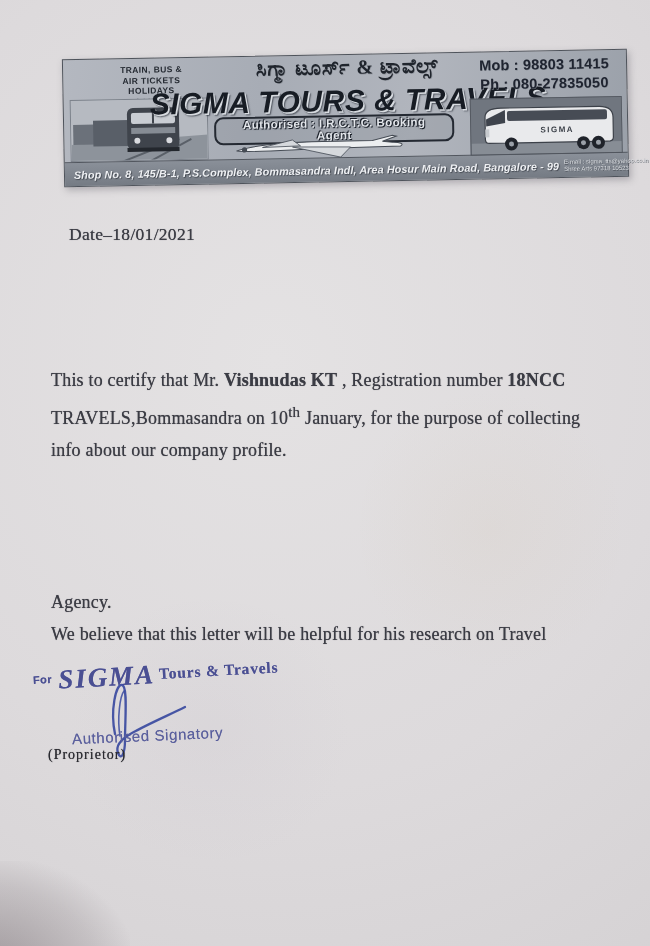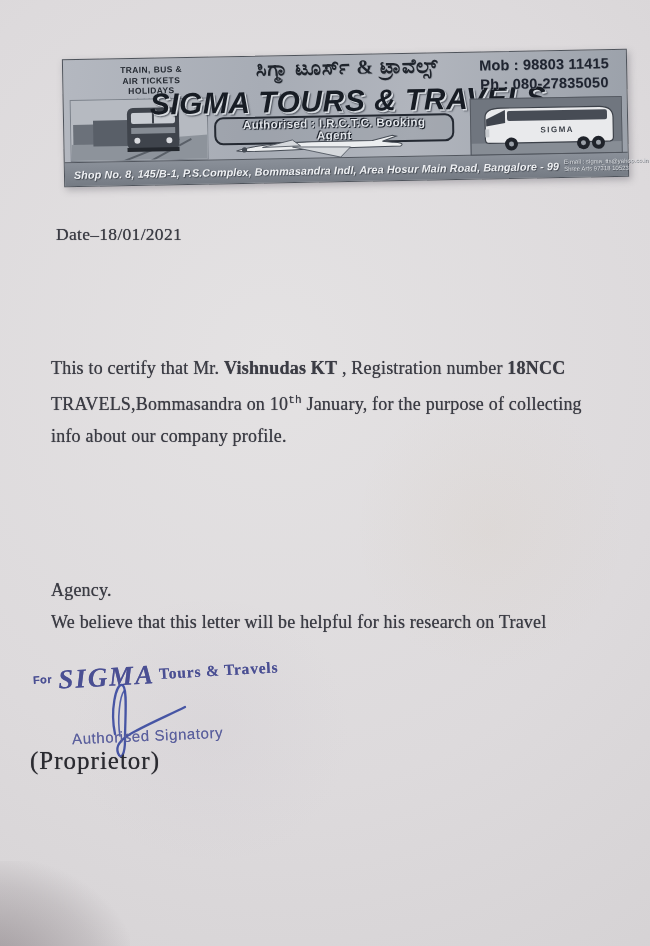--- a/index.html
+++ b/index.html
@@ -69,44 +69,44 @@
     flex:0 0 auto;padding-left:9px;
     font-family:"Liberation Sans",sans-serif;font-style:italic;font-weight:bold;
     font-size:10.8px;letter-spacing:.1px;color:#eef0f3;
     text-shadow:.7px .7px 1px #363b43;
   }
   .tiny-right{margin-left:5px;font-family:"Liberation Sans",sans-serif;
     font-size:6px;line-height:7px;color:#dfe2e6;text-shadow:.4px .4px 0 #40454d;}
 
   
   .scan-text{color:#3b3c44;text-shadow:0 0 .7px rgba(58,58,66,.85);}
-  .date-line{position:absolute;left:56px;top:224px;font-size:17.5px;letter-spacing:.3px;text-align:center;}
-  .para{position:absolute;left:51px;width:552px;font-size:18px;line-height:32px;letter-spacing:.2px;}
+  .date-line{position:absolute;left:69px;top:224px;font-size:17.5px;letter-spacing:.3px;text-align:center;}
+  .para{position:absolute;left:51px;width:552px;font-size:18px;line-height:32px;letter-spacing:.2px;margin-top:12px;}
   .para .tline{white-space:pre;}
   .para1{top:352px;}
   .para2{top:574px;}
   .b{font-weight:bold;}
-  sup{font-size:11px;font-family:Liberation Mono, monospace;}
+  sup{font-size:15px;}
 
   
   .stamp-line{
     position:absolute;left:33px;top:666px;transform:rotate(-3.2deg);transform-origin:left center;
     color:#4a4f93;white-space:nowrap;text-shadow:0 0 .6px rgba(74,79,147,.7);
   }
   .stamp-for{font-family:"Liberation Sans",sans-serif;font-size:11px;font-weight:bold;letter-spacing:.5px;vertical-align:6px;}
   .stamp-sigma{font-style:italic;font-weight:bold;font-size:27px;letter-spacing:2px;margin-left:2px;}
   .stamp-rest{font-weight:bold;font-size:15.5px;letter-spacing:.8px;vertical-align:4px;}
   .sig-svg{position:absolute;left:95px;top:676px;width:110px;height:92px;}
   .authorised-label{
     position:absolute;left:72px;top:727px;transform:rotate(-2.5deg);
     font-family:"Liberation Sans",sans-serif;font-size:15px;letter-spacing:.6px;
     color:#5a5f9d;text-shadow:0 0 .6px rgba(90,95,157,.7);
   }
   .proprietor-label{
-    position:absolute;left:30px;top:747px;font-size:25px;letter-spacing:1px;
+    position:absolute;left:48px;top:747px;font-size:14px;letter-spacing:1px;
     color:#2a2a30;text-shadow:0 0 .7px rgba(42,42,48,.8);
   }
 </style>
 </head>
 <body>
 
 <div class="page">
   <div class="mottle m1"></div>
   <div class="mottle m2"></div>
 

